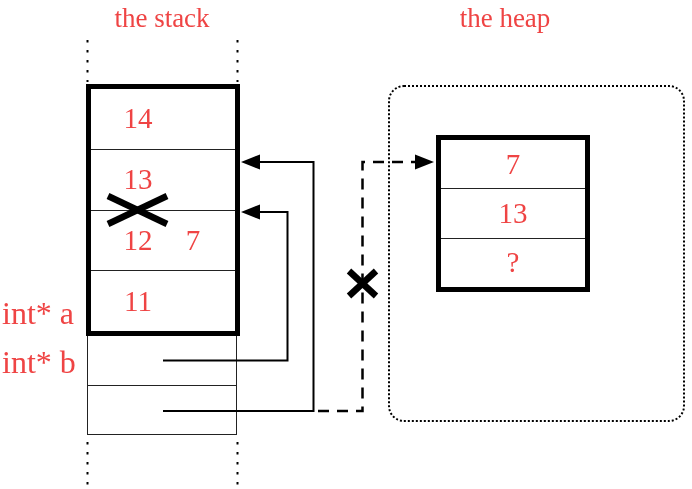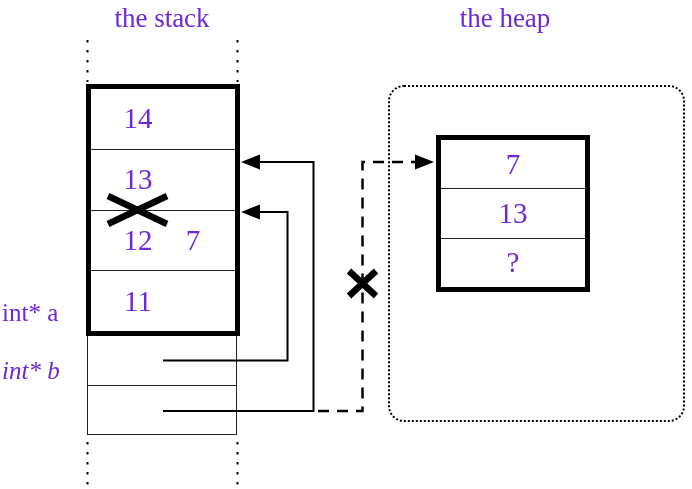--- a/index.html
+++ b/index.html
@@ -1,18 +1,18 @@
 <!DOCTYPE html>
 <html><head>
 <meta charset="utf-8">
 <style>
   html,body{margin:0;padding:0;background:#fff;}
   .canvas{
     position:relative;width:692px;height:489px;background:#fff;overflow:hidden;
-    font-family:"Liberation Serif","DejaVu Serif",serif;color:#6d28d9;
+    font-family:"Liberation Serif","DejaVu Serif",serif;color:#ef4444;
   }
   .title{position:absolute;top:0;height:36px;line-height:36px;width:200px;
     text-align:center;font-size:27px;}
   #stack-title{left:62px;}
   #heap-title{left:405px;}
 
   
   .stack-box{
     position:absolute;left:86px;top:84px;width:154px;height:252px;
     border:5px solid #000;box-sizing:border-box;background:#fff;
@@ -32,24 +32,24 @@
   
   .prow{
     position:absolute;left:87px;width:150px;box-sizing:border-box;background:#fff;
     border-left:1.5px solid #222;border-right:1.5px solid #222;border-bottom:1.5px solid #222;
   }
   #row-b{top:336px;height:50px;}
   #row-c{top:386px;height:49px;}
 
   .varlabel{
     position:absolute;left:2px;width:76px;height:30px;line-height:30px;
-    font-size:25px;text-align:left;
+    font-size:32px;text-align:left;
   }
   #label-a{top:298px;}
-  #label-b{top:356px;font-style:italic;}
+  #label-b{top:347px;}
   #label-c{top:395px;}
 
   
   .heap-region{
     position:absolute;left:388px;top:85px;width:297px;height:337px;
     border:2px dotted #000;border-radius:16px;box-sizing:border-box;background:#fff;
   }
   
   .heap-box{
     position:absolute;left:436px;top:135px;width:154px;height:157px;

